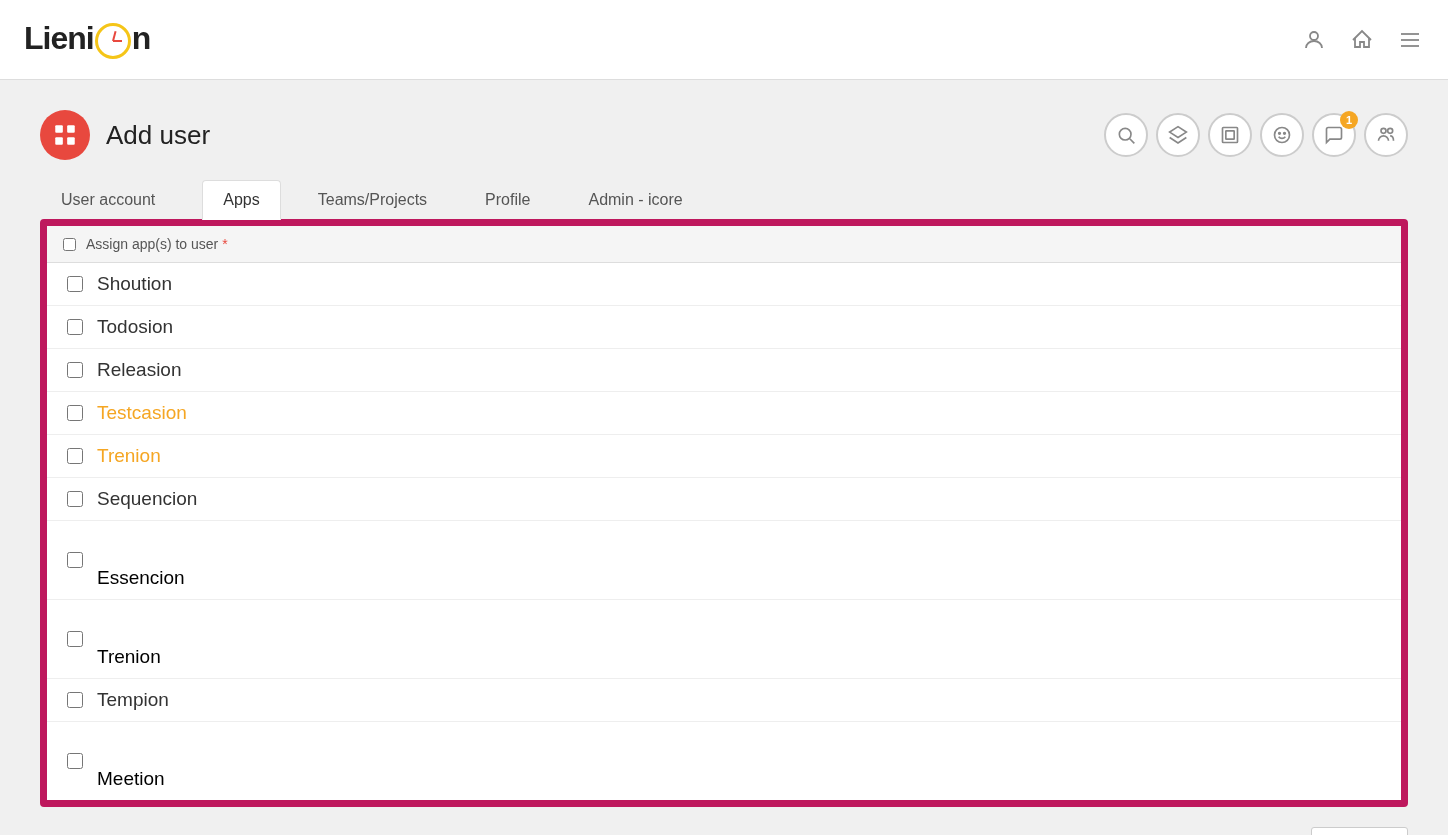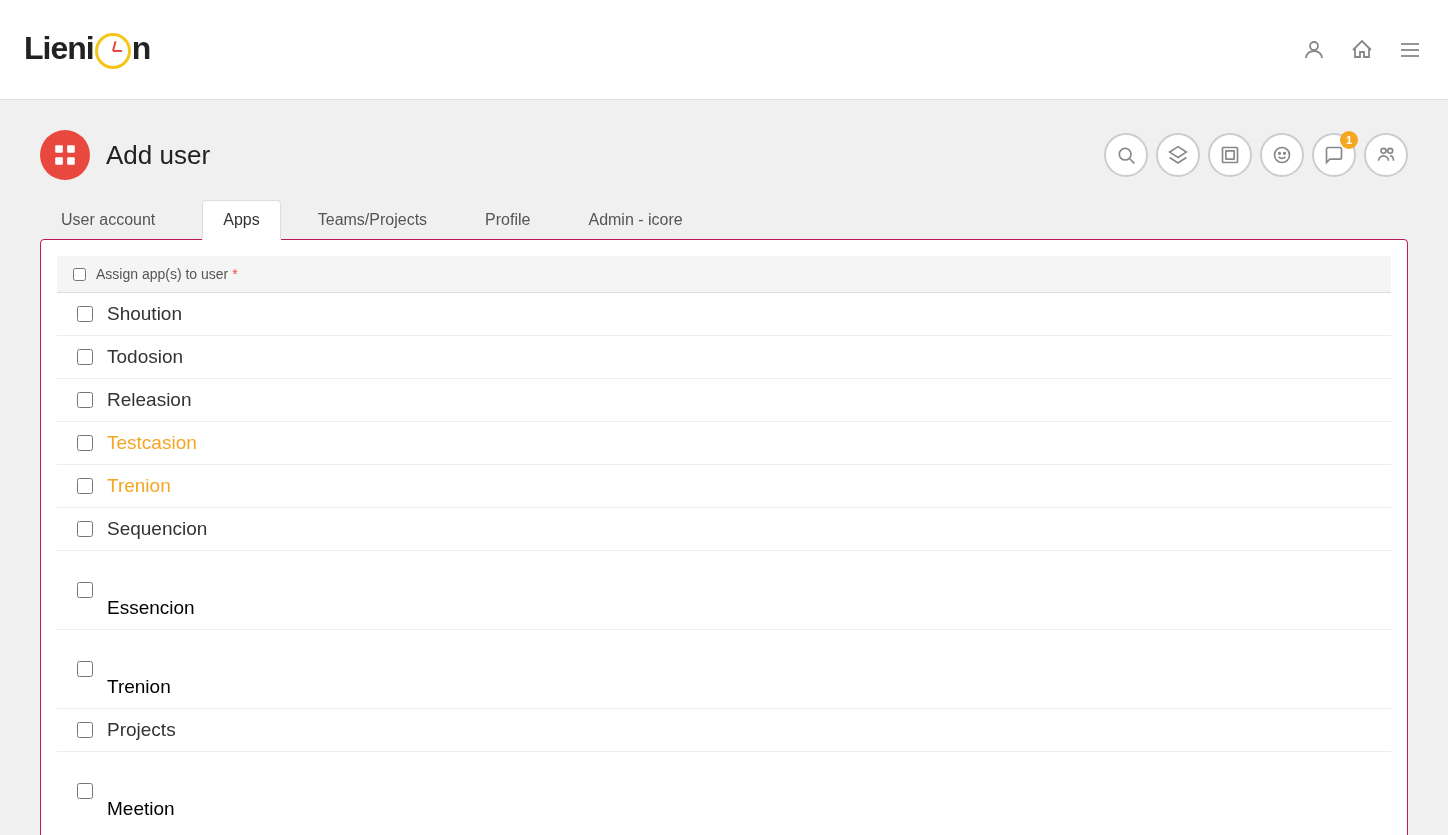--- a/index.html
+++ b/index.html
@@ -1,21 +1,21 @@
 <!DOCTYPE html>
 <html><head>
   <meta charset="utf-8">
   <style>
     * { box-sizing: border-box; margin: 0; padding: 0; }
     body { font-family: Arial, sans-serif; background: #f0f0f0; color: #333; }
 
     
     .header {
       background: #fff;
-      height: 100px;
+      height: 80px;
       display: flex;
       align-items: center;
       justify-content: space-between;
       padding: 0 24px;
       border-bottom: 1px solid #ddd;
     }
     .logo {
       font-size: 32px;
       font-weight: bold;
       color: #222;
@@ -167,23 +167,23 @@
       color: #333;
       font-weight: normal;
       position: relative;
       z-index: 1;
       margin-left: 10px;
     }
 
     
     .card {
       background: #fff;
-      border: 1px solid #be185d;
+      border: 7px solid #be185d;
       border-radius: 4px;
-      padding: 16px;
+      padding: 0;
       margin-top: -1px;
     }
 
     
     .assign-header {
       display: flex;
       align-items: center;
       padding: 10px 16px;
       background: #f5f5f5;
       border-bottom: 1px solid #ddd;
@@ -371,21 +371,21 @@
     <div class="app-row">
       <input type="checkbox" style="">
       <span class="app-name blue">Essencion</span>
     </div>
     <div class="app-row">
       <input type="checkbox" style="">
       <span class="app-name blue">Trenion</span>
     </div>
     <div class="app-row">
       <input type="checkbox" style="">
-      <span class="app-name default">Projects</span>
+      <span class="app-name default">Tempion</span>
     </div>
     <div class="app-row">
       <input type="checkbox" style="">
       <span class="app-name blue">Meetion</span>
     </div>
   </div>
 
   <div class="submit-row">
     <button class="submit-btn">Submit</button>
   </div>

